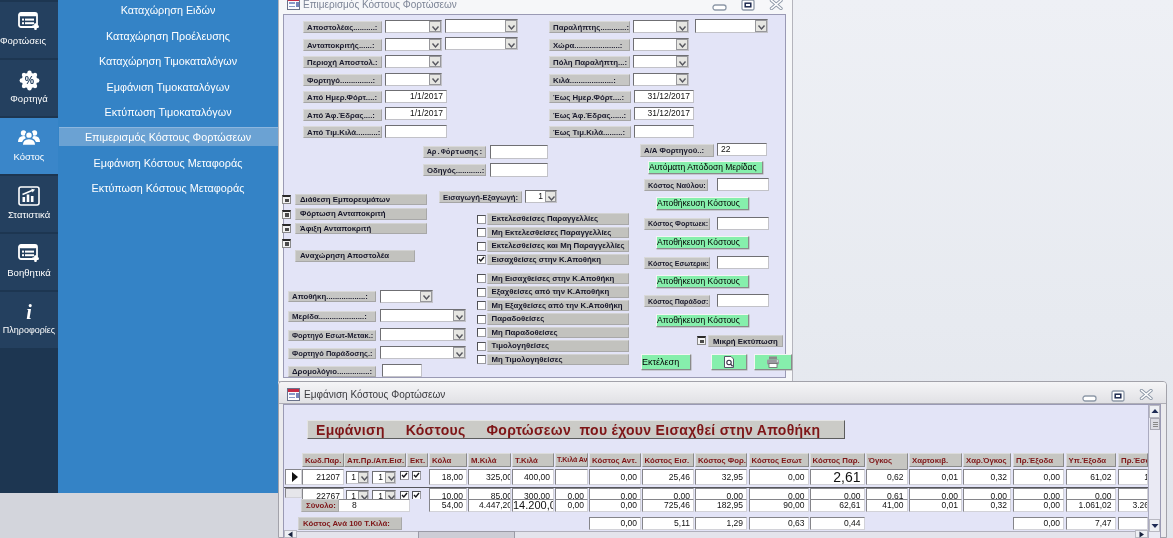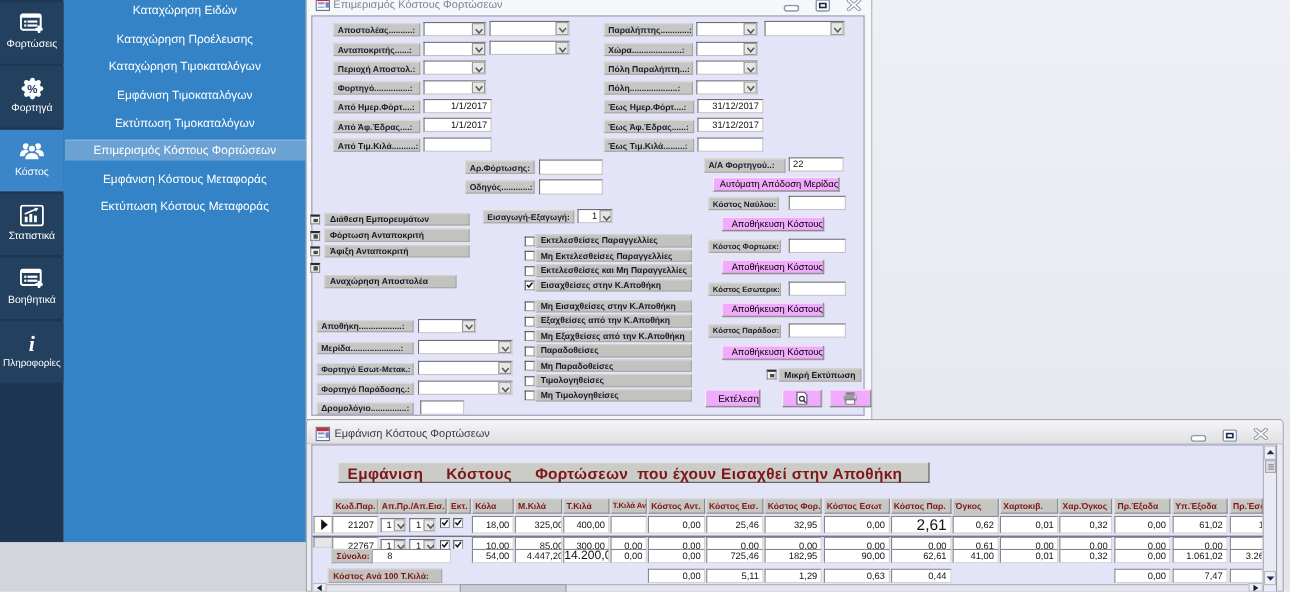--- a/index.html
+++ b/index.html
@@ -1,21 +1,21 @@
 <!DOCTYPE html>
 <html><head><meta charset="utf-8"><style>
 *{margin:0;padding:0;box-sizing:border-box}
 html,body{width:1173px;height:538px;overflow:hidden}
 body{font-family:"Liberation Sans",sans-serif;position:relative;background:linear-gradient(180deg,#eef0f5 0%,#e7eaf0 60%,#e2e5ec 100%)}
 div{position:absolute}
 svg{display:block}
 .lbl{background:#c6c6c4;border:1px solid;border-color:#d9d9d9 #a5a5a5 #a5a5a5 #d9d9d9;font-weight:bold;color:#1b1b2e;white-space:nowrap;overflow:hidden;padding-left:3px}
 .fld{background:#fff;border:1px solid;border-color:#6f6f73 #c2c2c8 #c2c2c8 #6f6f73;color:#111;white-space:nowrap;overflow:hidden}
 .cbtn{position:absolute;right:0px;top:0px;bottom:0px;background:#e6e6e2;border:1px solid #97979b}
-.btn{background:#f0abfc;border:1px solid;border-color:#f4f4f4 #8a8a8a #8a8a8a #f4f4f4;box-shadow:0.5px 0.5px 0 #aaaaaa;color:#000;text-align:right;white-space:nowrap}
+.btn{background:#86efac;border:1px solid;border-color:#f4f4f4 #8a8a8a #8a8a8a #f4f4f4;box-shadow:0.5px 0.5px 0 #aaaaaa;color:#000;text-align:left;white-space:nowrap}
 .band{background:#c2c2be;border:1px solid;border-color:#d2d2d2 #a8a8a8 #a8a8a8 #d2d2d2;font-weight:bold;color:#16162a;white-space:nowrap;overflow:hidden;padding-left:4px}
 .cbx{background:#fff;border:1px solid;border-color:#4f5055 #9a9aa0 #9a9aa0 #4f5055}
 .tri{width:9px;height:9px;background:#f2f2f2;border:1px solid #8a8a8a;border-top:2px solid #2a2a2a}
 .trib{left:1.5px;top:1.5px;width:4px;height:3.5px;background:#4a4a4a}
 .gh{background:#c6c6c2;border:1px solid;border-color:#dcdcdc #8a8a8a #8a8a8a #dcdcdc;color:#7e1517;font-weight:bold;font-size:7.8px;white-space:nowrap;overflow:hidden;padding-left:2px}
 .gc{background:#fff;border:1px solid;border-color:#85858a #d2d2d8 #d2d2d8 #85858a;font-size:8.5px;color:#111;text-align:right;padding-right:3px;white-space:nowrap;overflow:hidden}
 .mt{color:#7e1517;font-weight:bold;white-space:nowrap}
 .sit{color:#fff;white-space:nowrap}
 </style></head><body>
 <div style="left:0;top:0;width:58px;height:493px;background:#1d3651"></div>
@@ -25,21 +25,21 @@
       <rect x="1" y="1" width="18" height="14" rx="2" fill="none" stroke="#fff" stroke-width="1.8"></rect>
       <rect x="1" y="1" width="18" height="3.2" rx="1.5" fill="#fff"></rect>
       <rect x="4" y="6.6" width="2" height="2" fill="#fff"></rect>
       <rect x="7" y="6.6" width="9" height="2" fill="#fff"></rect>
       <rect x="4" y="10.2" width="2" height="2" fill="#fff"></rect>
       <rect x="7" y="10.2" width="9" height="2" fill="#fff"></rect>
       <rect x="16.2" y="11.2" width="2.6" height="6.8" rx="1" fill="#fff"></rect>
       <rect x="14.1" y="13.3" width="6.8" height="2.6" rx="1" fill="#fff"></rect>
     </svg>
   </div>
-<div class="sit" style="left:0;top:35px;width:58px;text-align:center;font-size:9.5px">Φορτώσεις</div>
+<div class="sit" style="left:0;top:35px;width:58px;text-align:left;font-size:9.5px">Φορτώσεις</div>
 <div style="left:0;top:60px;width:58px;height:56px;background:#24405f"></div>
 <div style="left:19px;top:70px">
     <svg width="21" height="21" viewBox="0 0 21 21">
       <g fill="#fff">
         <circle cx="10.5" cy="10.5" r="7.8"></circle>
         <circle cx="10.5" cy="2.8" r="2.2"></circle>
         <circle cx="10.5" cy="18.2" r="2.2"></circle>
         <circle cx="2.8" cy="10.5" r="2.2"></circle>
         <circle cx="18.2" cy="10.5" r="2.2"></circle>
         <circle cx="5" cy="5" r="2.2"></circle>
@@ -219,35 +219,35 @@
     </span>
   </div>
 <div class="lbl" style="left:549px;top:56px;width:81px;height:12px;line-height:11px;font-size:7.8px;">Πόλη Παραλήπτη...:</div>
 <div class="fld" style="left:633px;top:55px;width:56px;height:13px">
     <span class="cbtn" style="width:12px">
       <svg width="9" height="7" viewBox="0 0 9 7" style="position:absolute;left:0.5px;top:2.5px">
         <path d="M1.5 1.5 L4.5 5 L7.5 1.5" fill="none" stroke="#55565e" stroke-width="1.4"></path>
       </svg>
     </span>
   </div>
-<div class="lbl" style="left:549px;top:73.5px;width:81px;height:12px;line-height:11px;font-size:7.8px;">Πόλη....................:</div>
+<div class="lbl" style="left:549px;top:73.5px;width:81px;height:12px;line-height:11px;font-size:7.8px;">Κιλά....................:</div>
 <div class="fld" style="left:633px;top:72.5px;width:56px;height:13px">
     <span class="cbtn" style="width:12px">
       <svg width="9" height="7" viewBox="0 0 9 7" style="position:absolute;left:0.5px;top:2.5px">
         <path d="M1.5 1.5 L4.5 5 L7.5 1.5" fill="none" stroke="#55565e" stroke-width="1.4"></path>
       </svg>
     </span>
   </div>
 <div class="lbl" style="left:549px;top:91px;width:82px;height:12px;line-height:11px;font-size:7.8px;">Έως Ημερ.Φόρτ....:</div>
 <div class="fld" style="left:634px;top:89.5px;width:60px;height:13px;line-height:11px;font-size:8.5px;text-align:right;padding-right:3px;">31/12/2017</div>
 <div class="lbl" style="left:549px;top:108.5px;width:82px;height:12px;line-height:11px;font-size:7.8px;">Έως Άφ.Έδρας......:</div>
 <div class="fld" style="left:634px;top:107px;width:60px;height:13px;line-height:11px;font-size:8.5px;text-align:right;padding-right:3px;">31/12/2017</div>
 <div class="lbl" style="left:549px;top:126px;width:82px;height:12px;line-height:11px;font-size:7.8px;">Έως Τιμ.Κιλά.........:</div>
 <div class="fld" style="left:634px;top:124.5px;width:60px;height:13px;line-height:11px;font-size:8.5px;text-align:right;padding-right:3px;"></div>
-<div class="lbl" style="left:423px;top:146px;width:63px;height:12px;line-height:11px;font-size:7.8px;">Αρ.Φόρτωσης:</div>
+<div class="lbl" style="left:423px;top:146px;width:63px;height:12px;line-height:11px;font-size:7.8px;font-family:Liberation Mono, monospace;">Αρ.Φόρτωσης:</div>
 <div class="fld" style="left:490px;top:145px;width:58px;height:14px;line-height:12px;font-size:8.5px;text-align:right;padding-right:3px;"></div>
 <div class="lbl" style="left:423px;top:164px;width:63px;height:12px;line-height:11px;font-size:7.8px;">Οδηγός............:</div>
 <div class="fld" style="left:490px;top:163px;width:58px;height:14px;line-height:12px;font-size:8.5px;text-align:right;padding-right:3px;"></div>
 <div class="lbl" style="left:640px;top:144px;width:74px;height:13px;line-height:12px;font-size:7.8px;">Α/Α Φορτηγού..:</div>
 <div class="fld" style="left:717px;top:143px;width:50px;height:13px;line-height:11px;font-size:8.5px;text-align:left;padding-left:3px;">22</div>
 <div class="btn" style="left:648px;top:160.5px;width:115px;height:13.5px;line-height:11.5px;font-size:8.5px;">Αυτόματη Απόδοση Μερίδας</div>
 <div class="lbl" style="left:644px;top:179px;width:64px;height:12px;line-height:11px;font-size:7.4px;">Κόστος Ναύλου:</div>
 <div class="fld" style="left:717px;top:178px;width:52px;height:13px;line-height:11px;font-size:8.5px;text-align:right;padding-right:3px;"></div>
 <div class="btn" style="left:656px;top:197px;width:93px;height:12.5px;line-height:10.5px;font-size:8.5px;">Αποθήκευση Κόστους</div>
 <div class="lbl" style="left:644px;top:218px;width:66px;height:12px;line-height:11px;font-size:7.1px;">Κόστος Φορτωεκ:</div>

